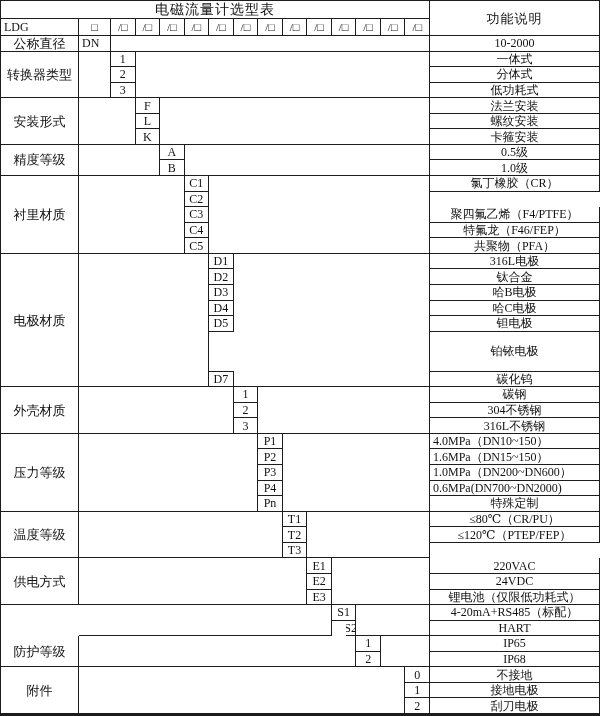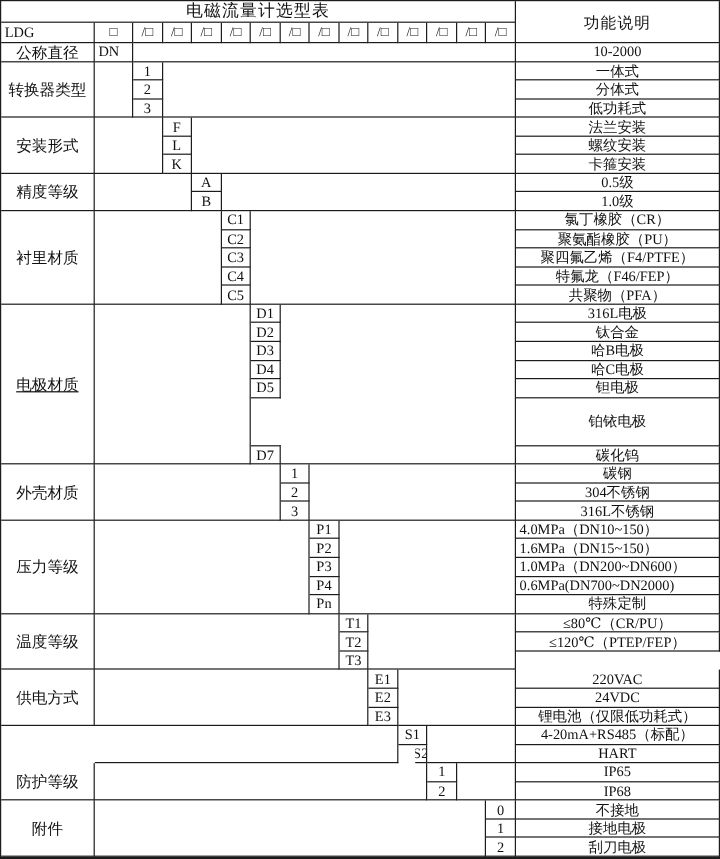--- a/index.html
+++ b/index.html
@@ -85,29 +85,28 @@
     <div class="cell" style="grid-area: 10 / 5;">A</div>
     <div class="cell" style="grid-area: 10 / 16;">0.5级</div>
     <div class="cell" style="grid-area: 11 / 5;">B</div>
     <div class="cell" style="grid-area: 11 / 16;">1.0级</div>
     <div class="cell" style="grid-area: 10 / 6 / 12 / 16;"></div>
     <div class="cell cat" style="grid-area: 12 / 1 / 17;">衬里材质</div>
     <div class="cell" style="grid-area: 12 / 2 / 17 / 6;"></div>
     <div class="cell" style="grid-area: 12 / 6;">C1</div>
     <div class="cell" style="grid-area: 12 / 16;">氯丁橡胶（CR）</div>
     <div class="cell" style="grid-area: 13 / 6;">C2</div>
-    <div class="cell" style="grid-area: 13 / 16;">聚氨酯橡胶（PU）</div>
     <div class="cell" style="grid-area: 14 / 6;">C3</div>
     <div class="cell" style="grid-area: 14 / 16;">聚四氟乙烯（F4/PTFE）</div>
     <div class="cell" style="grid-area: 15 / 6;">C4</div>
     <div class="cell" style="grid-area: 15 / 16;">特氟龙（F46/FEP）</div>
     <div class="cell" style="grid-area: 16 / 6;">C5</div>
     <div class="cell" style="grid-area: 16 / 16;">共聚物（PFA）</div>
     <div class="cell" style="grid-area: 12 / 7 / 17 / 16;"></div>
-    <div class="cell cat" style="grid-area: 17 / 1 / 24; text-decoration: underline;">电极材质</div>
+    <div class="cell cat" style="grid-area: 17 / 1 / 24;">电极材质</div>
     <div class="cell" style="grid-area: 17 / 2 / 24 / 7;"></div>
     <div class="cell" style="grid-area: 17 / 7;">D1</div>
     <div class="cell" style="grid-area: 17 / 16;">316L电极</div>
     <div class="cell" style="grid-area: 18 / 7;">D2</div>
     <div class="cell" style="grid-area: 18 / 16;">钛合金</div>
     <div class="cell" style="grid-area: 19 / 7;">D3</div>
     <div class="cell" style="grid-area: 19 / 16; text-align: right;">哈B电极</div>
     <div class="cell" style="grid-area: 20 / 7;">D4</div>
     <div class="cell" style="grid-area: 20 / 16;">哈C电极</div>
     <div class="cell" style="grid-area: 21 / 7;">D5</div>

